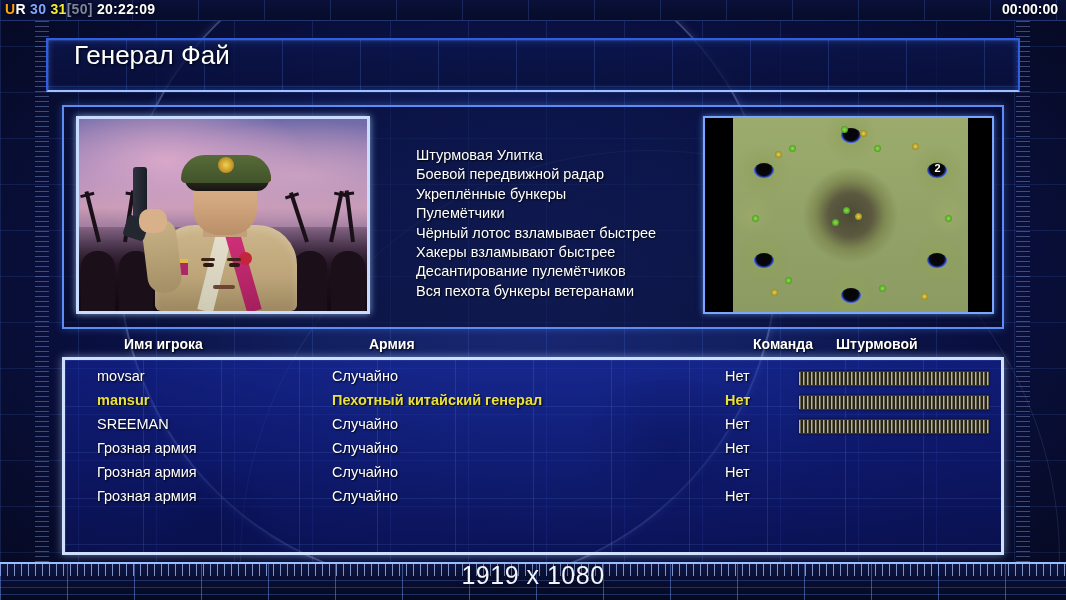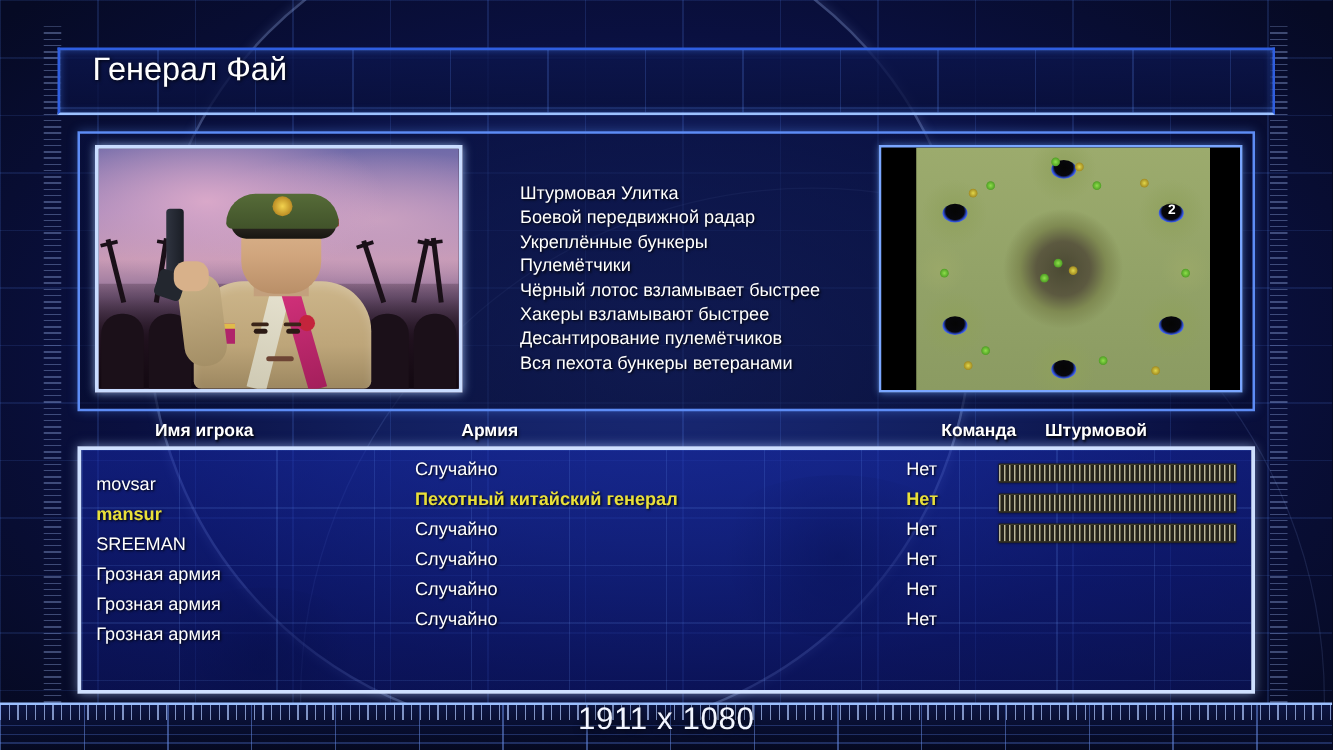--- a/index.html
+++ b/index.html
@@ -362,21 +362,21 @@
   .trow {
     position: absolute; left:0; width: 936px; height: 23px;
   }
   .trow .cell {
     position:absolute; top:0;
     font-size: 14.5px; color:#ffffff;
     white-space:nowrap;
     text-shadow: 1px 1px 2px rgba(0,0,0,.95);
   }
   .trow.hl .cell { color:#e9e03a;font-weight:bold; }
-  .c-name { left: 12px; margin-top: 12px; }
+  .c-name { left: 32px; }
   .c-army { left: 267px; }
   .c-team { left: 660px; }
   .pbar {
     position:absolute; left: 734px; top: 3px;
     width: 190px; height: 15px;
     background:
       repeating-linear-gradient(to right,
         #b9b59a 0 1px,
         #6b6750 1px 2px,
         #25231a 2px 4px),
@@ -390,20 +390,30 @@
 <body>
 
 <div id="root">
 
   <div class="bg-grid"></div>
   <div class="bg-arc"></div>
   <div class="bg-arc2"></div>
   <div class="bg-blotch" style="left:560px;top:380px;width:220px;height:130px;"></div>
   <div class="bg-blotch" style="left:120px;top:470px;width:180px;height:110px;"></div>
 
+  <div class="topbar">
+    <div class="grid"></div>
+    <div class="stat-left">
+      <span class="c-orange">U</span><span class="c-white">R</span>
+      <span class="c-blue">30</span>
+      <span class="c-yellow">31</span><span class="c-gray">[50]</span>
+      <span class="c-white">20:22:09</span>
+    </div>
+    <div class="stat-right">00:00:00</div>
+  </div>
 
   <div class="vruler left"></div>
   <div class="vruler right"></div>
 
   <div class="title-panel">
     <div class="tgrid"></div>
     <div class="title-text">Генерал Фай</div>
   </div>
 
   <div class="info-panel">
@@ -545,15 +555,15 @@
       <span class="cell c-army">Случайно</span>
       <span class="cell c-team">Нет</span>
     </div>
   </div>
 
   <div class="hruler">
     <div class="ticks"></div>
     <div class="ticks-major"></div>
     <div class="lines"></div>
   </div>
-  <div class="resolution">1911 x 1080</div>
+  <div class="resolution">1919 x 1080</div>
 
 </div>
 
 </body></html>

